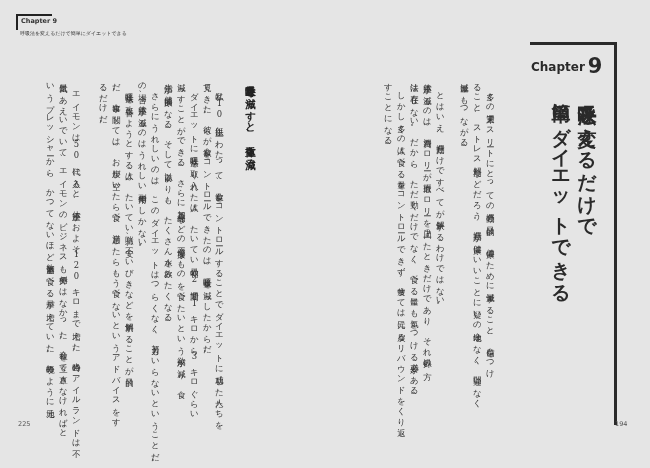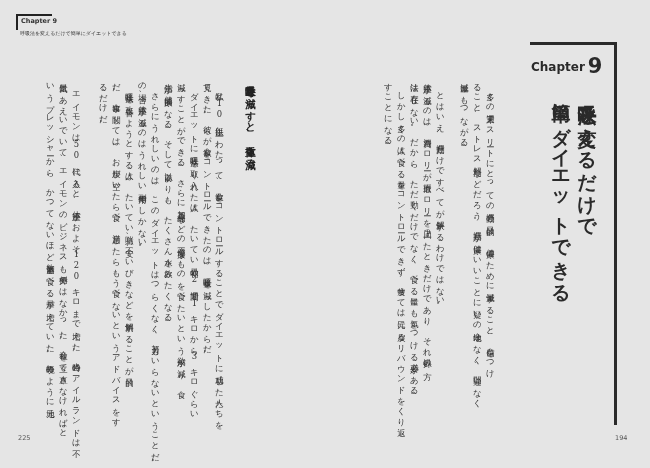--- a/index.html
+++ b/index.html
@@ -54,21 +54,21 @@
   .chapter-num {
     font-size: 21px; margin-left: 3px; position: relative; top: 2px;
   }
   .chapter-title-col {
     position: absolute; writing-mode: vertical-rl; text-orientation: upright;
     font-family: "DejaVu Sans", sans-serif; font-weight: bold; font-size: 19px;
     line-height: 1; letter-spacing: 0.8px; color: #2a2a2a; white-space: nowrap;
   }
 
   .page-number {
-    position: absolute; top: 434px; font-family: "DejaVu Sans", sans-serif;
+    position: absolute; top: 420px; font-family: "DejaVu Sans", sans-serif;
     font-size: 6.5px; color: #555;
   }
 </style>
 </head>
 <body>
 
 <div class="spread">
 
   <div class="page page-left">
     <div class="running-head">

